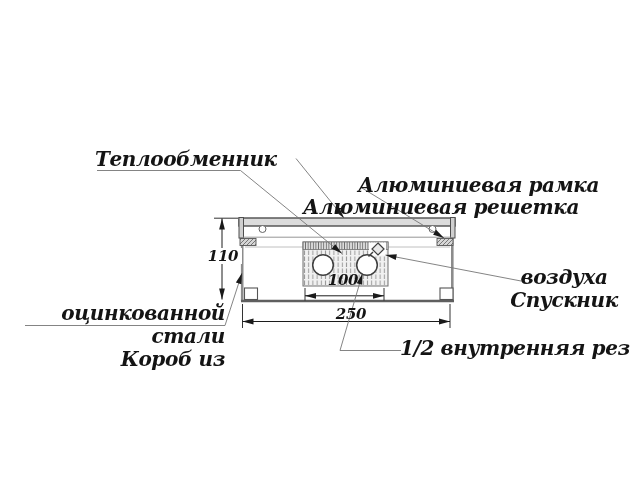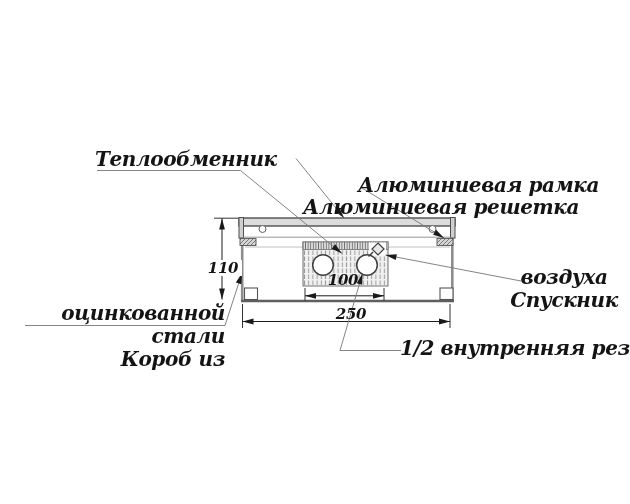--- a/index.html
+++ b/index.html
@@ -111,19 +111,19 @@
     <div>Спускник</div>
   </div>
 
   <div class="lbl lbl-block" style="left:20px;top:302px;width:205px;text-align:right;">
     <div>оцинкованной стали</div>
     <div>Короб из</div>
   </div>
 
   <div class="lbl" style="left:400px;top:337px;">1/2 внутренняя резьба</div>
 
-  <div class="dim masked" style="left:204px;top:260px;width:36px;">110</div>
+  <div class="dim masked" style="left:204px;top:248px;width:36px;">110</div>
 
   <div class="dim" style="left:325px;top:272px;width:36px;">100</div>
 
   <div class="dim" style="left:332px;top:306px;width:38px;">250</div>
 
 </div>
 
 </body></html>

